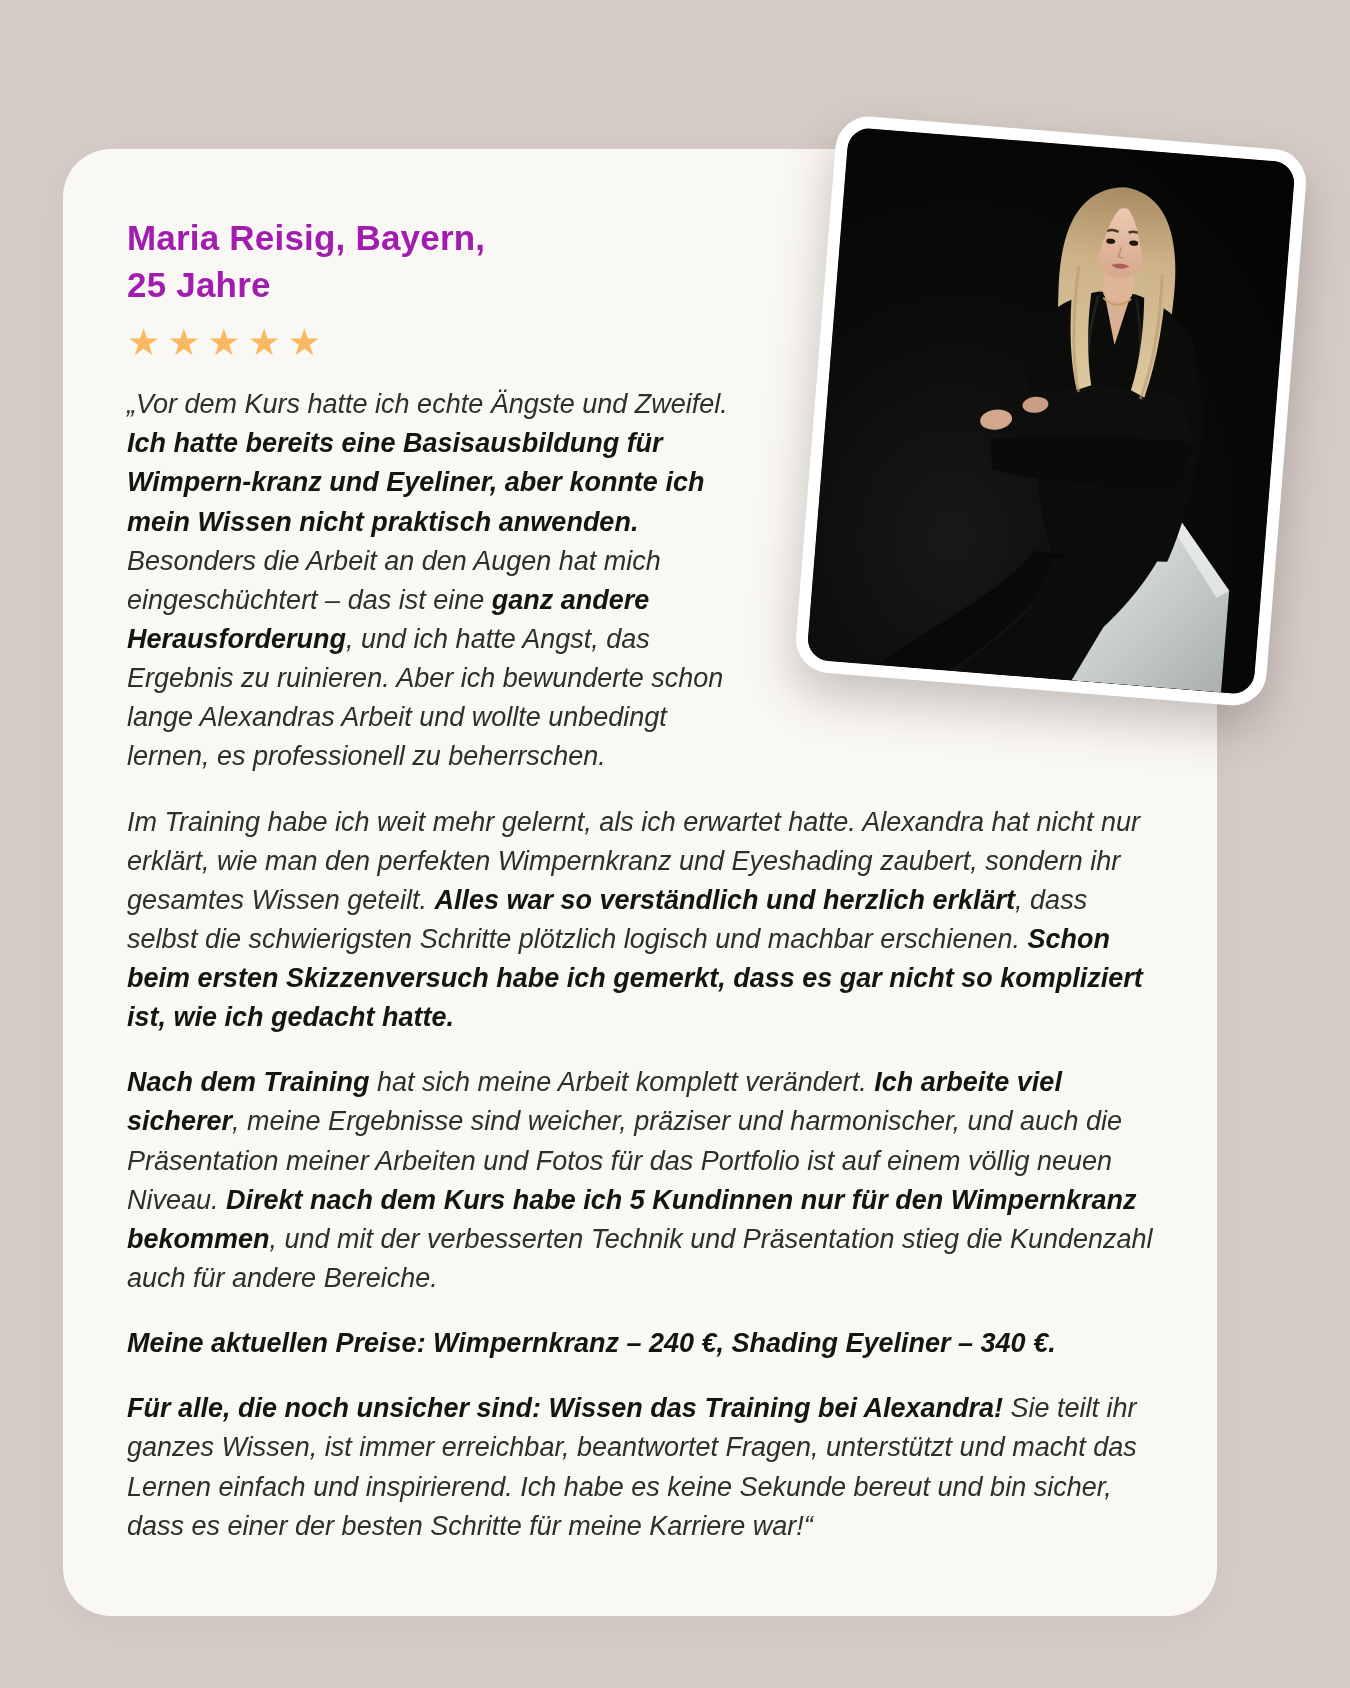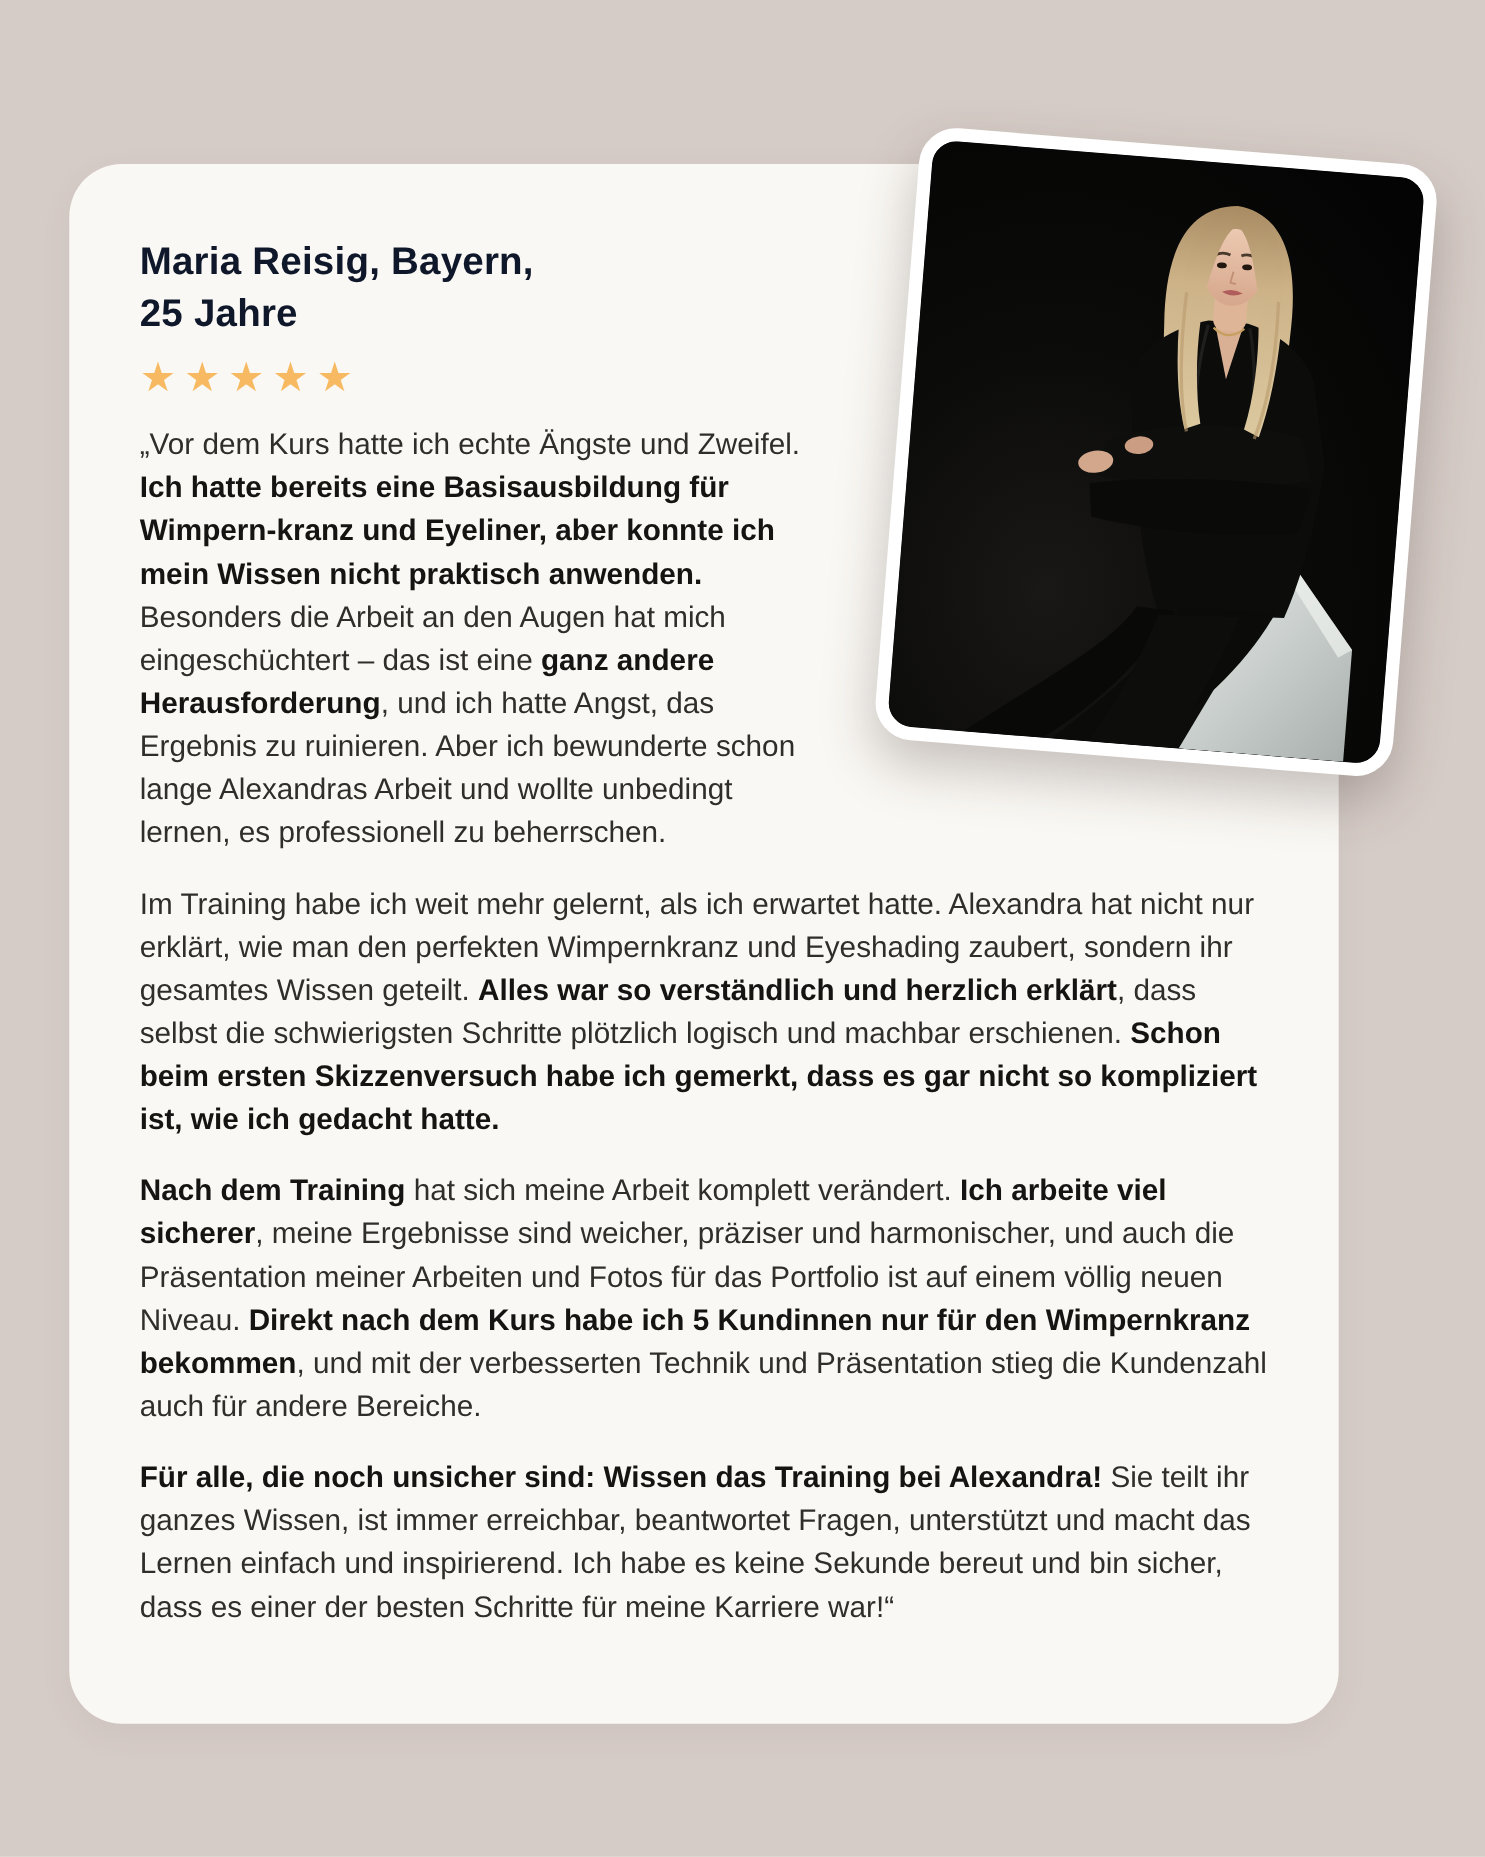--- a/index.html
+++ b/index.html
@@ -9,31 +9,32 @@
     font-family:"Liberation Sans", sans-serif;
   }
   .card{
     position:absolute;left:63px;top:149px;width:1154px;min-height:1418px;
     background:#faf8f4;border-radius:48px;
     box-sizing:border-box;padding:42px 64px 70px 64px;
     box-shadow:0 10px 30px rgba(90,75,68,.06);
     z-index:1;
   }
   .title{
-    font-size:35px;font-weight:700;color:#0f172a;line-height:1.33;
+    font-size:35px;font-weight:700;color:#a21caf;line-height:1.33;
     letter-spacing:.2px;margin-top:24px;
   }
   .stars{
     margin:16px 0 24px 0;font-size:37px;line-height:1;letter-spacing:7px;
     color:#f7ba62;
   }
   .stars span{display:inline-block;}
   .para{
     margin:0 0 26px 0;font-size:27px;line-height:1.45;color:#2f2e2b;
     max-width:1026px;
+    font-style:italic;
   }
   .para.narrow{max-width:614px;}
   .para b{font-weight:700;color:#151412;}
   .para:last-child{margin-bottom:0;}
   .photo{
     position:absolute;left:815px;top:132px;width:448px;height:534px;
     background:#050505;border:12px solid #ffffff;border-radius:34px;
     transform:rotate(4.6deg);transform-origin:50% 50%;
     box-shadow:0 22px 48px rgba(60,45,40,.28);
     z-index:2;overflow:hidden;
@@ -46,20 +47,21 @@
 <div class="card">
   <div class="title">
     <div>Maria Reisig, Bayern,</div>
     <div>25 Jahre</div>
   </div>
   <div class="stars"><span>★</span><span>★</span><span>★</span><span>★</span><span>★</span></div>
   <div id="paragraphs">
       <p class="para narrow"><span>„Vor dem Kurs hatte ich echte Ängste und Zweifel. </span><b>Ich hatte bereits eine Basisausbildung für Wimpern-kranz und Eyeliner, aber konnte ich mein Wissen nicht praktisch anwenden.</b><span> Besonders die Arbeit an den Augen hat mich eingeschüchtert – das ist eine </span><b>ganz andere Herausforderung</b><span>, und ich hatte Angst, das Ergebnis zu ruinieren. Aber ich bewunderte schon lange Alexandras Arbeit und wollte unbedingt lernen, es professionell zu beherrschen.</span></p>
       <p class="para"><span>Im Training habe ich weit mehr gelernt, als ich erwartet hatte. Alexandra hat nicht nur erklärt, wie man den perfekten Wimpernkranz und Eyeshading zaubert, sondern ihr gesamtes Wissen geteilt. </span><b>Alles war so verständlich und herzlich erklärt</b><span>, dass selbst die schwierigsten Schritte plötzlich logisch und machbar erschienen. </span><b>Schon beim ersten Skizzenversuch habe ich gemerkt, dass es gar nicht so kompliziert ist, wie ich gedacht hatte.</b></p>
       <p class="para"><b>Nach dem Training</b><span> hat sich meine Arbeit komplett verändert. </span><b>Ich arbeite viel sicherer</b><span>, meine Ergebnisse sind weicher, präziser und harmonischer, und auch die Präsentation meiner Arbeiten und Fotos für das Portfolio ist auf einem völlig neuen Niveau. </span><b>Direkt nach dem Kurs habe ich 5 Kundinnen nur für den Wimpernkranz bekommen</b><span>, und mit der verbesserten Technik und Präsentation stieg die Kundenzahl auch für andere Bereiche.</span></p>
+      <p class="para"><b>Meine aktuellen Preise: Wimpernkranz – 240 €, Shading Eyeliner – 340 €.</b></p>
       <p class="para"><b>Für alle, die noch unsicher sind: Wissen das Training bei Alexandra!</b><span> Sie teilt ihr ganzes Wissen, ist immer erreichbar, beantwortet Fragen, unterstützt und macht das Lernen einfach und inspirierend. Ich habe es keine Sekunde bereut und bin sicher, dass es einer der besten Schritte für meine Karriere war!“</span></p>
     </div>
 </div>
 
 <div class="photo">
   <svg viewBox="0 0 448 534" xmlns="http://www.w3.org/2000/svg">
     <defs>
       <radialGradient id="bgGrad" cx="30%" cy="75%" r="95%">
         <stop offset="0%" stop-color="#191816"></stop>
         <stop offset="45%" stop-color="#0b0b0a"></stop>

